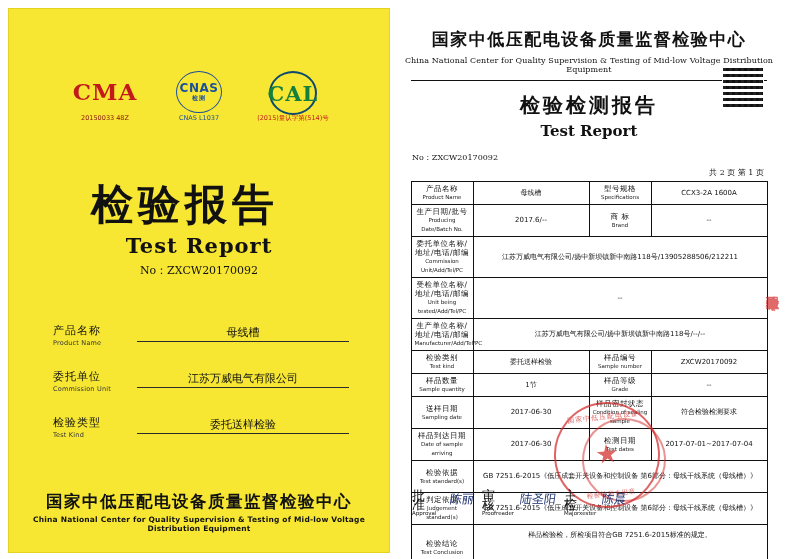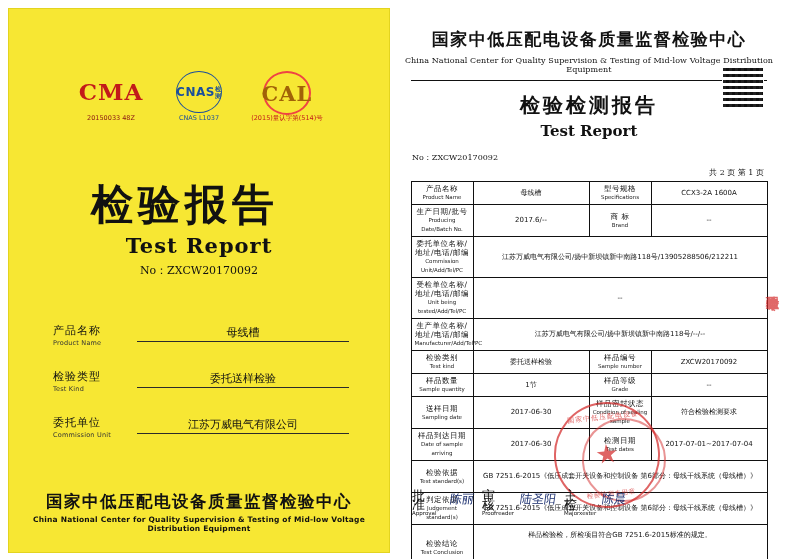--- a/index.html
+++ b/index.html
@@ -13,43 +13,43 @@
 
   
   .cover{
     position:absolute;left:8px;top:8px;width:380px;height:543px;
     background:#f7e733;
     border:1px solid #e3d41f;
     overflow:hidden;
   }
   .cover-logos{
     position:absolute;left:0;top:62px;width:380px;height:68px;
-    display:flex;justify-content:center;align-items:flex-start;gap:8px;
+    display:flex;justify-content:center;align-items:flex-start;gap:14px;
   }
   .logo-blk{width:80px;text-align:center;}
   .logo-mark{
     height:40px;display:flex;align-items:center;justify-content:center;
     font-weight:bold;color:#c21a1a;letter-spacing:1px;
   }
   .cma-mark{font-size:23px;font-family:"DejaVu Serif","Liberation Serif",serif;}
   .ilac-mark{
     font-size:13px;color:#1a1a1a;border:1.6px solid #1a1a1a;border-radius:50%/55%;
     padding:3px 7px;font-family:"DejaVu Serif","Liberation Serif",serif;
     letter-spacing:0;
   }
   .cnas-ring{
     width:44px;height:40px;border:1.8px solid #1b4f9c;border-radius:50%;
-    display:flex;flex-direction:row;align-items:center;justify-content:center;
+    display:flex;flex-direction:column;align-items:center;justify-content:center;
     color:#1b4f9c;margin:0 auto;
   }
   .cnas-ring b{font-size:12px;line-height:11px;letter-spacing:.5px;}
   .cnas-ring i{font-style:normal;font-size:6px;line-height:7px;}
   .cal-ring{
-    width:44px;height:40px;border:2px solid #ef4444;border-radius:50%;
-    display:flex;align-items:center;justify-content:center;color:#a16207;
+    width:44px;height:40px;border:2px solid #0c4a6e;border-radius:50%;
+    display:flex;align-items:center;justify-content:center;color:#15803d;
     font-size:21px;font-weight:bold;margin:0 auto;
     font-family:"DejaVu Serif","Liberation Serif",serif;
   }
   .logo-cap{font-size:6.5px;color:#8a1414;margin-top:3px;line-height:9px;}
   .logo-cap.dark{color:#1b4f9c;}
   .logo-cap.red{color:#c21a1a;}
 
   .cover-title{
     position:absolute;left:0;top:168px;width:352px;text-align:center;
     font-family:"DejaVu Serif","Liberation Serif",serif;
@@ -237,32 +237,32 @@
       <div class="cf-row">
         <div class="cf-label">
           <div class="cf-cn">产品名称</div>
           <div class="cf-en">Product Name</div>
         </div>
         <div class="cf-val">母线槽</div>
         <div class="cf-line"></div>
       </div>
       <div class="cf-row">
         <div class="cf-label">
+          <div class="cf-cn">委托单位</div>
+          <div class="cf-en">Commission Unit</div>
+        </div>
+        <div class="cf-val">江苏万威电气有限公司</div>
+        <div class="cf-line"></div>
+      </div>
+      <div class="cf-row">
+        <div class="cf-label">
           <div class="cf-cn">检验类型</div>
           <div class="cf-en">Test Kind</div>
         </div>
         <div class="cf-val">委托送样检验</div>
-        <div class="cf-line"></div>
-      </div>
-      <div class="cf-row">
-        <div class="cf-label">
-          <div class="cf-cn">委托单位</div>
-          <div class="cf-en">Commission Unit</div>
-        </div>
-        <div class="cf-val">江苏万威电气有限公司</div>
         <div class="cf-line"></div>
       </div>
     </div>
 
     <div class="cover-foot-cn">国家中低压配电设备质量监督检验中心</div>
     <div class="cover-foot-en">China National Center for Quality Supervision &amp; Testing of Mid-low Voltage Distribution Equipment</div>
   </div>
 
   <div class="report">
 

